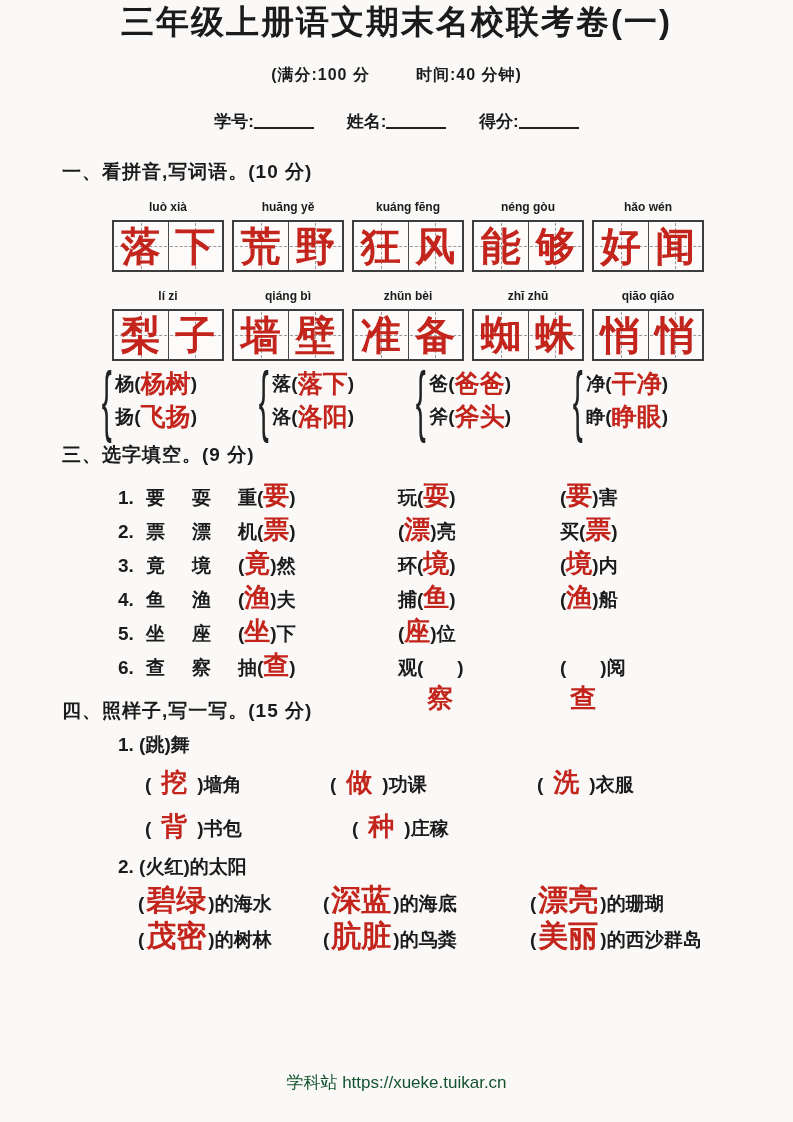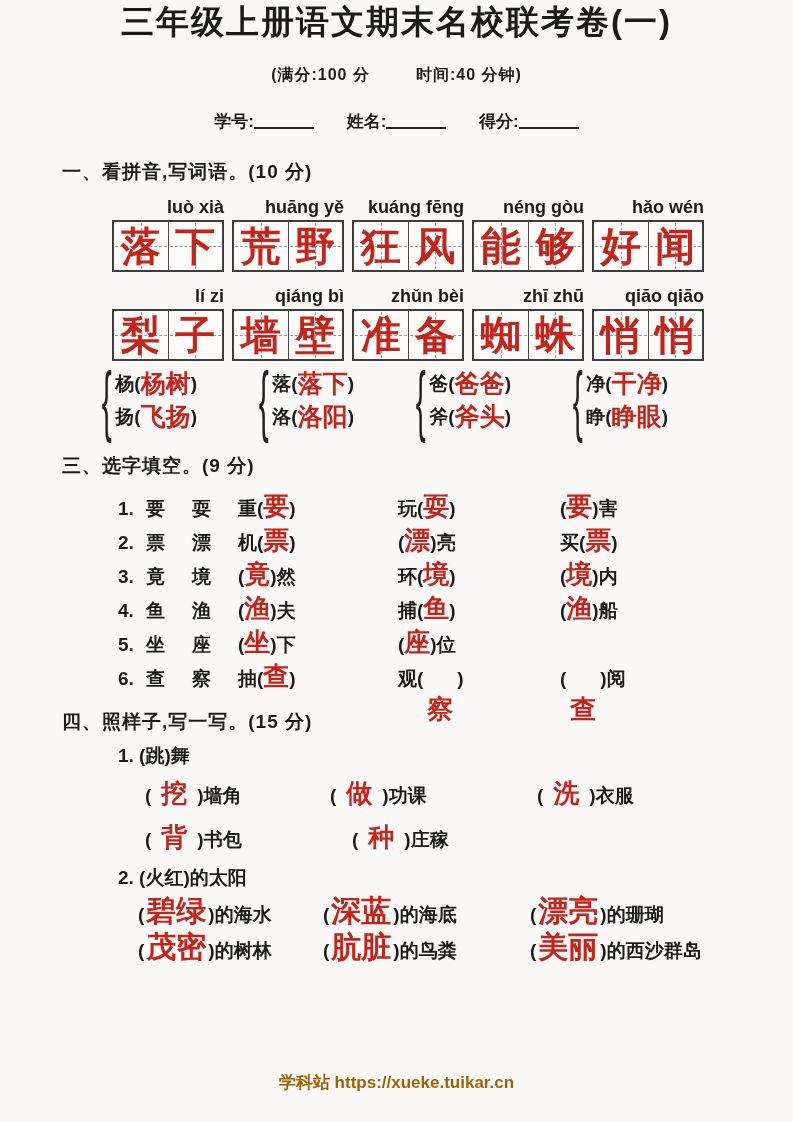--- a/index.html
+++ b/index.html
@@ -38,21 +38,21 @@
   
   .sec-head {
     margin:14px 0 0 62px;
     font-size:19px; font-weight:800; letter-spacing:1px;
   }
 
   
   .pin-row { display:flex; gap:8px; margin:10px 0 0 112px; }
   .pbox { width:112px; }
   .pinyin {
-    text-align:right; font-size:18px; font-weight:600;
+    text-align:center; font-size:12px; font-weight:600;
     height:25px; line-height:25px; white-space:nowrap;
   }
   .tzbox {
     display:flex; height:52px;
     border:2px solid #3d3d3d; background:#fcfbfa;
   }
   .cell {
     position:relative; width:54px; flex:1;
     display:flex; align-items:center; justify-content:center;
   }
@@ -103,21 +103,21 @@
   .s4row { display:flex; margin:4px 0 0 145px; height:40px; align-items:center; }
   .s4row .item { width:185px; font-size:19px; font-weight:700; white-space:nowrap; }
   .s4row .item:last-child { width:auto;margin-left:22px; }
   .s4row .red { font-size:26px; font-weight:800; padding:0 10px; }
   .s4row-adj { margin-left:138px; height:32px; }
   .s4row-adj .red { padding:0 2px; font-size:30px; }
 
   
   .footer {
     position:absolute; left:0; right:0; bottom:28px;
-    text-align:center; font-size:17px; color:#a16207; font-weight:700;
+    text-align:center; font-size:17px; color:#14532d; font-weight:400;
     font-family:"Liberation Sans","DejaVu Sans",sans-serif;
   }
 </style>
 </head>
 <body>
 
 <div class="page">
 
   <div class="title">三年级上册语文期末名校联考卷(一)</div>
   <div class="subtitle">
@@ -271,21 +271,21 @@
     </div>
     <div class="bgroup">
       <span class="brace">{</span>
       <div>
         <div class="bline"><span>净(</span><span class="red">干净</span><span>)</span></div>
         <div class="bline"><span>睁(</span><span class="red">睁眼</span><span>)</span></div>
       </div>
     </div>
   </div>
 
-  <div class="sec-head" style="margin-top:20px">三、选字填空。(9 分)</div>
+  <div class="sec-head" style="margin-top:9px">三、选字填空。(9 分)</div>
   <div class="s3">
 
     <div class="s3row">
       <span class="s3num">1.</span>
       <span class="s3choice">要</span>
       <span class="s3choice">耍</span>
       <span class="s3col1"><span>重(</span><span class="red">要</span><span>)</span></span>
       <span class="s3col2"><span>玩(</span><span class="red">耍</span><span>)</span></span>
       <span class="s3col3"><span>(</span><span class="red">要</span><span>)害</span></span>
     </div>

